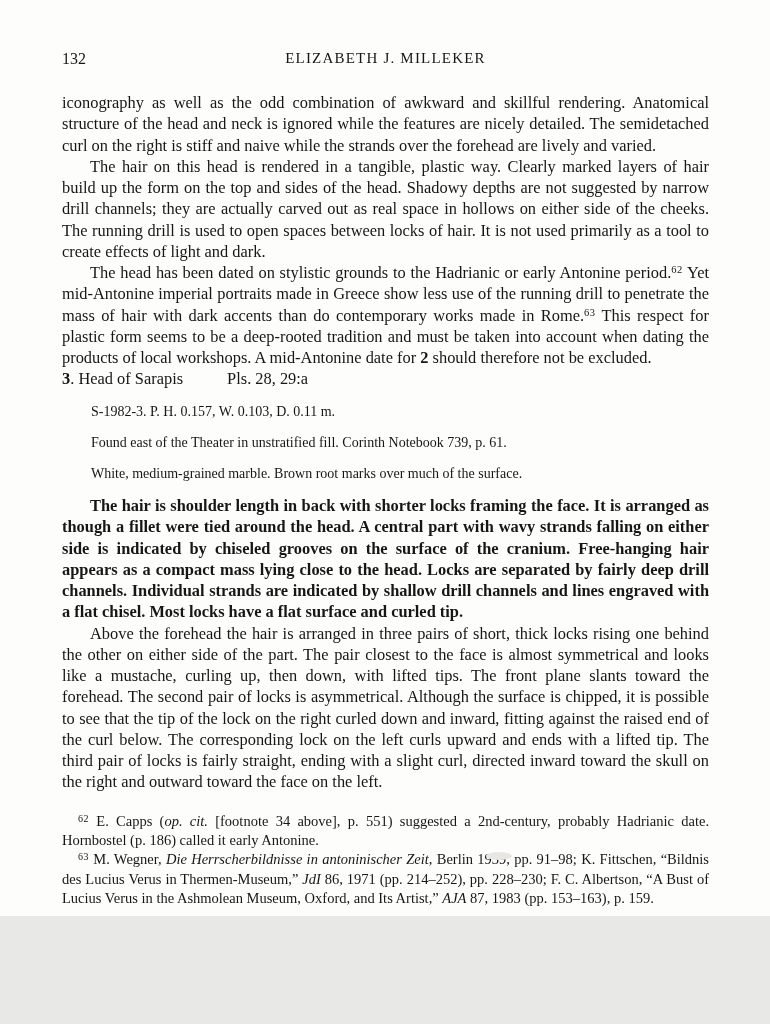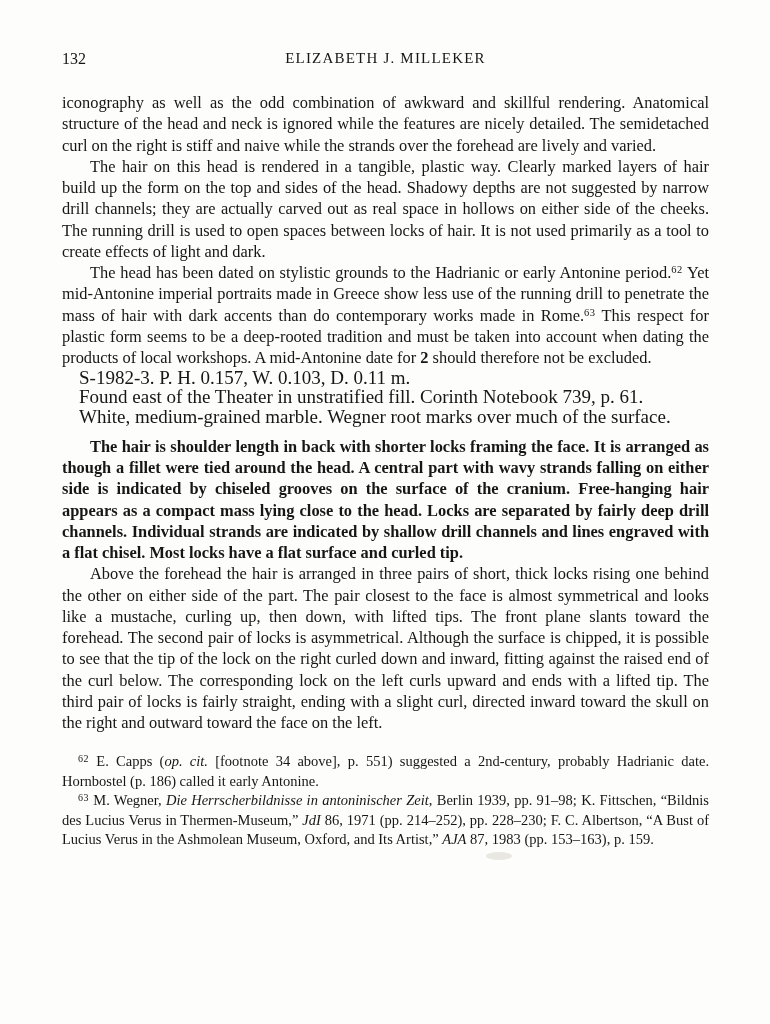--- a/index.html
+++ b/index.html
@@ -1,18 +1,18 @@
 <!DOCTYPE html>
 <html><head>
 <meta charset="utf-8">
 <style>
   html,body{margin:0;padding:0;background:#e8e8e6;}
   .page{
     position:relative;
-    width:770px;height:1024px;
+    width:770px;height:916px;
     margin:0 auto;
     background:#fdfdfb;
     color:#161616;
     font-family:"Liberation Serif","DejaVu Serif",serif;
     box-sizing:border-box;
     padding:50px 61px 0 62px;
     overflow:hidden;
   }
   .running{
     position:relative;
@@ -45,22 +45,22 @@
   }
   .bold{font-weight:bold;}
   .entry-head{
     margin:15px 0 6px 0;
     font-size:16.6px;
     line-height:21px;
     text-align:left !important;
   }
   .entry-head .plates{margin-left:44px;}
   .catalog p{
-    margin:0;
-    font-size:19px;
+    margin:12px;
+    font-size:14px;
     line-height:19.2px;
     text-align:justify;
     text-indent:17px;
   }
   .resume{margin-top:10px !important;font-weight:bold;}
   .footnotes{
     margin-top:19px;
   }
   .footnotes p{
     margin:0;
@@ -87,25 +87,26 @@
   <div class="running">
     <span class="pagenum">132</span>
     <div class="running-head">ELIZABETH J. MILLEKER</div>
   </div>
 
   <div class="body-text">
     <p>iconography as well as the odd combination of awkward and skillful rendering. Anatomical structure of the head and neck is ignored while the features are nicely detailed. The semidetached curl on the right is stiff and naive while the strands over the forehead are lively and varied.</p>
     <p class="indent">The hair on this head is rendered in a tangible, plastic way. Clearly marked layers of hair build up the form on the top and sides of the head. Shadowy depths are not suggested by narrow drill channels; they are actually carved out as real space in hollows on either side of the cheeks. The running drill is used to open spaces between locks of hair. It is not used primarily as a tool to create effects of light and dark.</p>
     <p class="indent"><span>The head has been dated on stylistic grounds to the Hadrianic or early Antonine period.</span><sup class="fnref">62</sup><span> Yet mid-Antonine imperial portraits made in Greece show less use of the running drill to penetrate the mass of hair with dark accents than do contemporary works made in Rome.</span><sup class="fnref">63</sup><span> This respect for plastic form seems to be a deep-rooted tradition and must be taken into account when dating the products of local workshops. A mid-Antonine date for </span><span class="bold">2</span><span> should therefore not be excluded.</span></p>
 
+    <p class="entry-head"><span class="bold">3</span><span>. Head of Sarapis</span><span class="plates">Pls. 28, 29:a</span></p>
 
     <div class="catalog">
       <p>S-1982-3. P. H. 0.157, W. 0.103, D. 0.11 m.</p>
       <p>Found east of the Theater in unstratified fill. Corinth Notebook 739, p. 61.</p>
-      <p>White, medium-grained marble. Wegner root marks over much of the surface.</p>
+      <p>White, medium-grained marble. Brown root marks over much of the surface.</p>
     </div>
 
     <p class="indent resume">The hair is shoulder length in back with shorter locks framing the face. It is arranged as though a fillet were tied around the head. A central part with wavy strands falling on either side is indicated by chiseled grooves on the surface of the cranium. Free-hanging hair appears as a compact mass lying close to the head. Locks are separated by fairly deep drill channels. Individual strands are indicated by shallow drill channels and lines engraved with a flat chisel. Most locks have a flat surface and curled tip.</p>
     <p class="indent">Above the forehead the hair is arranged in three pairs of short, thick locks rising one behind the other on either side of the part. The pair closest to the face is almost symmetrical and looks like a mustache, curling up, then down, with lifted tips. The front plane slants toward the forehead. The second pair of locks is asymmetrical. Although the surface is chipped, it is possible to see that the tip of the lock on the right curled down and inward, fitting against the raised end of the curl below. The corresponding lock on the left curls upward and ends with a lifted tip. The third pair of locks is fairly straight, ending with a slight curl, directed inward toward the skull on the right and outward toward the face on the left.</p>
   </div>
 
   <div class="footnotes">
     <p><sup class="fnref">62</sup><span> E. Capps (</span><span class="it">op. cit.</span><span> [footnote 34 above], p. 551) suggested a 2nd-century, probably Hadrianic date. Hornbostel (p. 186) called it early Antonine.</span></p>
     <p><sup class="fnref">63</sup><span> M. Wegner, </span><span class="it">Die Herrscherbildnisse in antoninischer Zeit</span><span>, Berlin 1939, pp. 91–98; K. Fittschen, “Bildnis des Lucius Verus in Thermen-Museum,” </span><span class="it">JdI</span><span> 86, 1971 (pp. 214–252), pp. 228–230; F. C. Albertson, “A Bust of Lucius Verus in the Ashmolean Museum, Oxford, and Its Artist,” </span><span class="it">AJA</span><span> 87, 1983 (pp. 153–163), p. 159.</span></p>
   </div>

